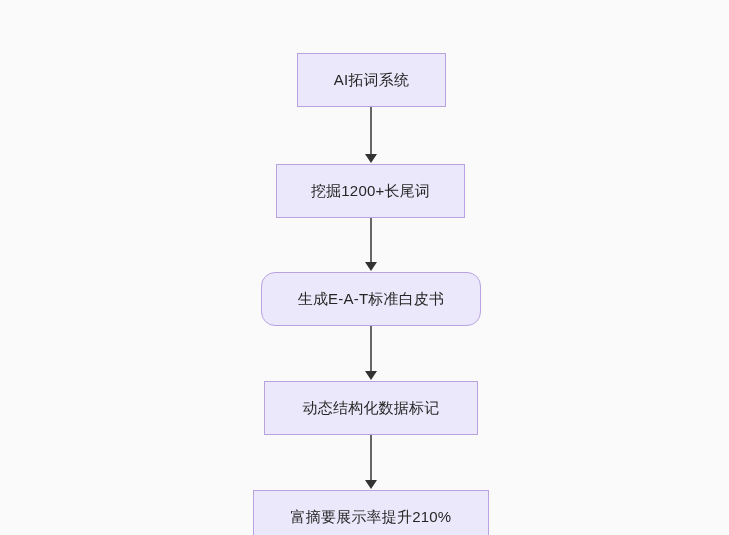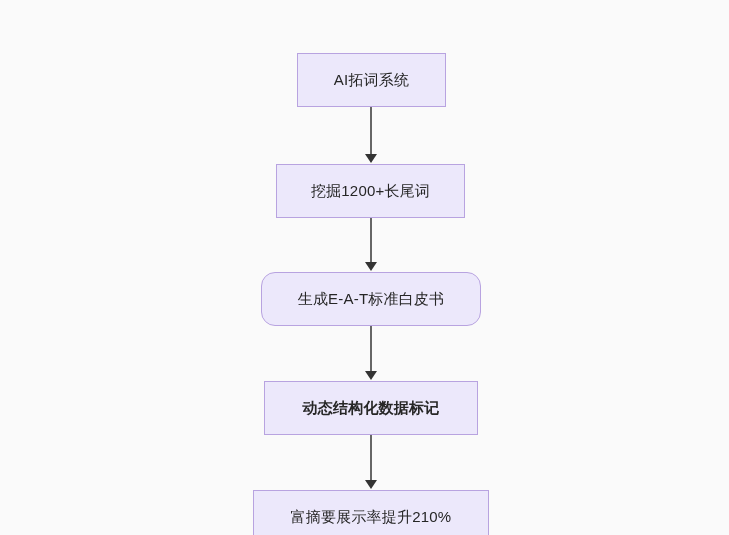--- a/index.html
+++ b/index.html
@@ -43,21 +43,21 @@
     color: #262626;
     white-space: nowrap;
     letter-spacing: 0.2px;
     text-align: center;
   }
 
   
   .node-1 { left: 297px; top: 15px;  width: 149px; }
   .node-2 { left: 276px; top: 126px; width: 189px; }
   .node-3 { left: 261px; top: 234px; width: 220px; border-radius: 14px; }
-  .node-4 { left: 264px; top: 343px; width: 214px; font-weight: bold; }
+  .node-4 { left: 264px; top: 343px; width: 214px; }
   .node-5 { left: 253px; top: 452px; width: 236px; }
 
   
   .edge {
     position: absolute;
     left: 370px;
     width: 2px;
     background: #666666;
   }
   .edge-1 { top: 69px;  height: 49px; }

